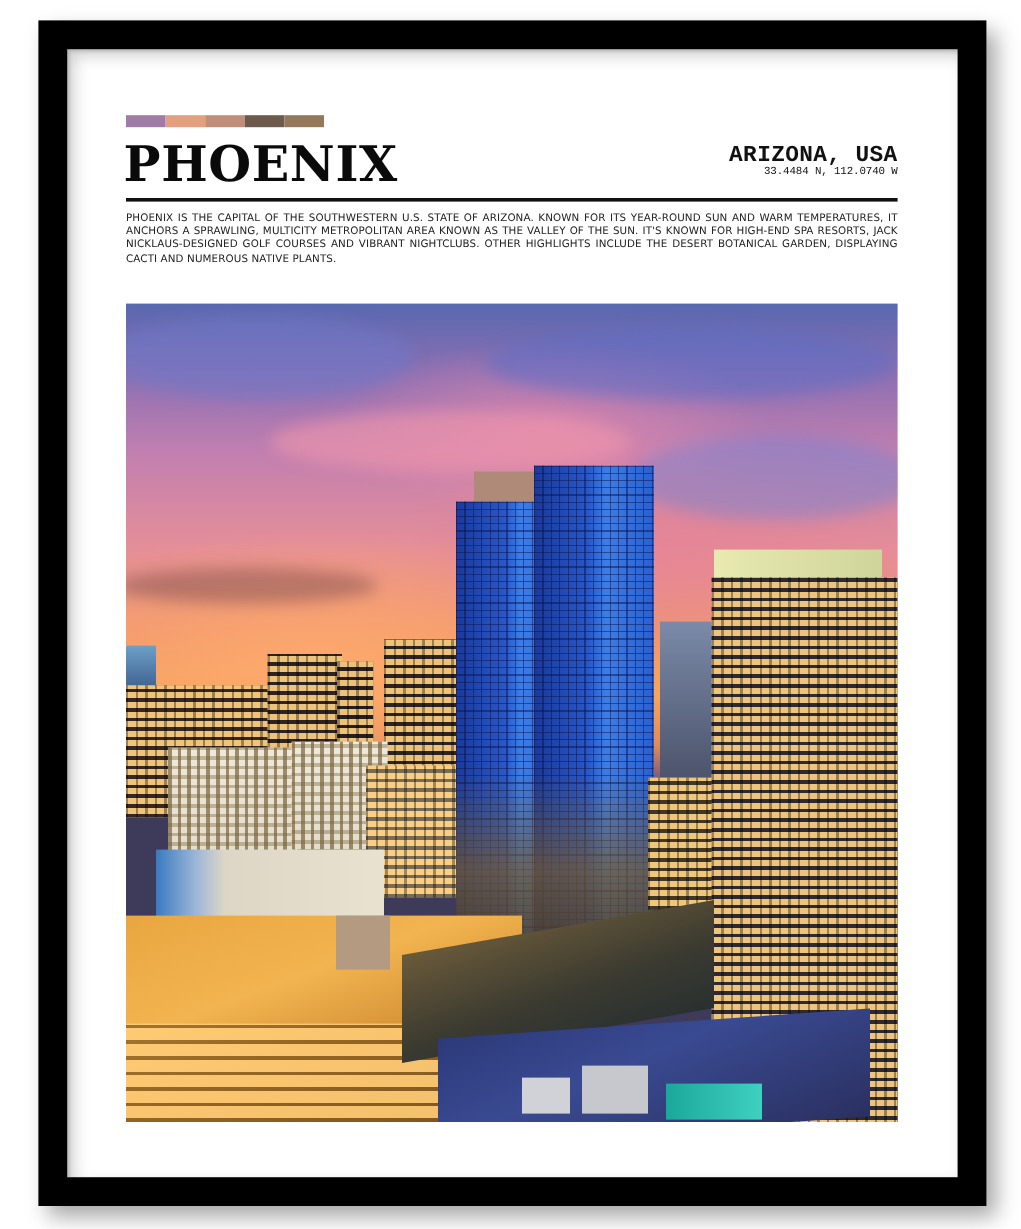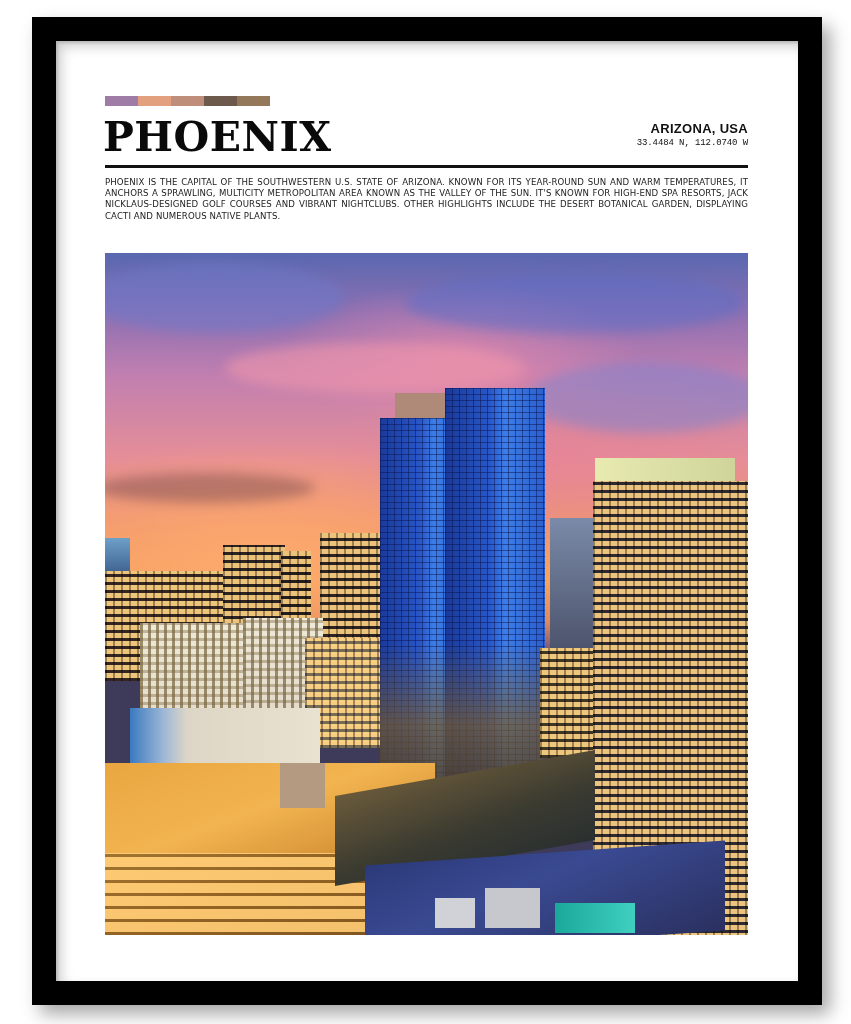--- a/index.html
+++ b/index.html
@@ -26,21 +26,21 @@
     .title {
       position: absolute; left: 47px; top: 72px;
       font-family: "DejaVu Serif", "Liberation Serif", serif; font-weight: bold;
       font-size: 41px; letter-spacing: 0.5px; color: #0a0a0a; line-height: 48px;
       transform: scaleX(1.0);
     }
     .location {
       position: absolute; right: 50px; top: 80px; text-align: right; color: #111;
     }
     .location .state {
-      font-family: Liberation Sans, sans-serif; font-weight: bold; font-size: 13px; letter-spacing: 0.3px; line-height: 16px;
+      font-family: Liberation Mono, monospace; font-weight: bold; font-size: 19px; letter-spacing: 0.3px; line-height: 16px;
     }
     .location .coords {
       font-family: Liberation Mono, monospace; font-size: 9px; line-height: 12px; letter-spacing: -0.1px;
     }
     .divider {
       position: absolute; left: 49px; top: 124px; width: 643px; height: 2.5px; background: #111;
     }
     .desc {
       position: absolute; left: 49px; top: 136px; width: 643px;
       font-family: "DejaVu Sans", sans-serif; font-size: 8.6px; line-height: 11.2px; color: #222;

